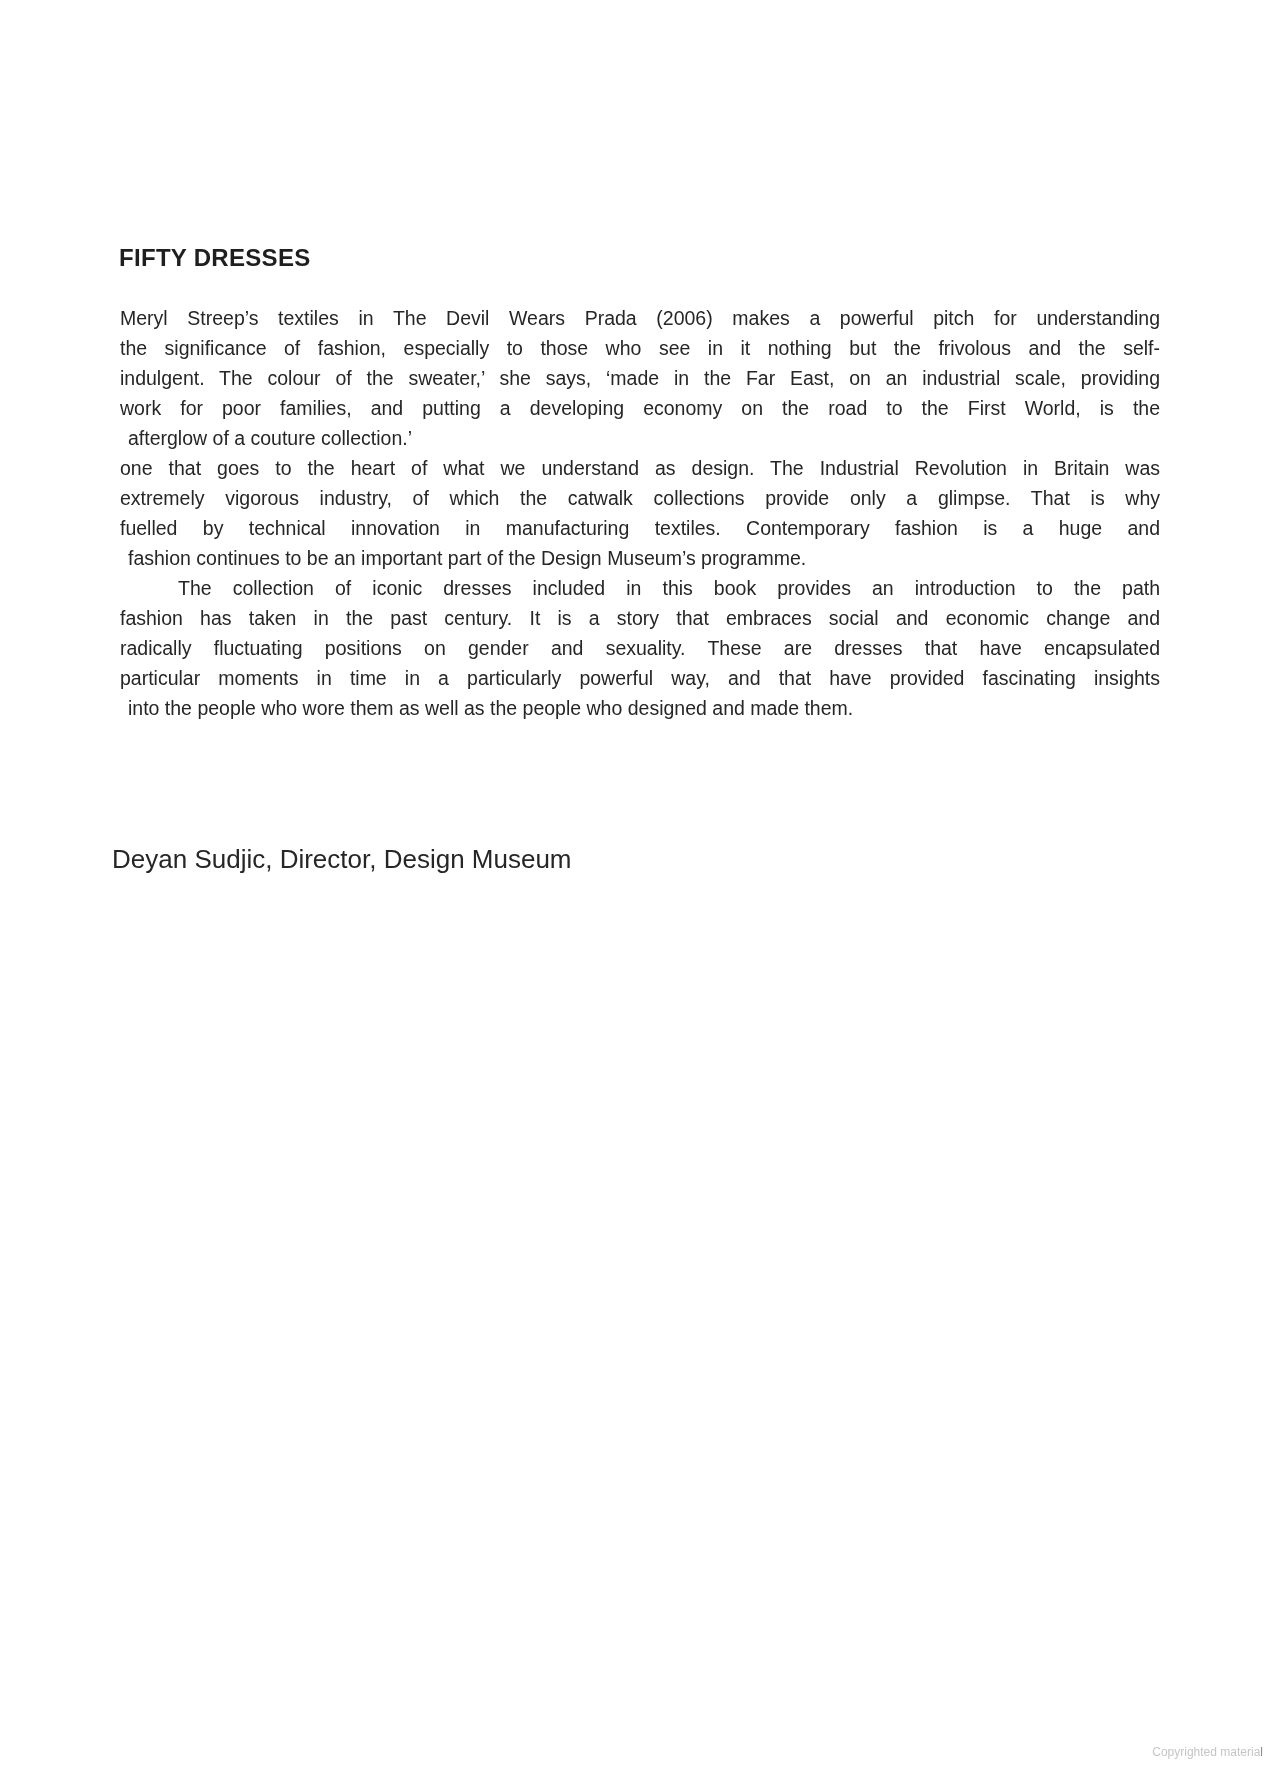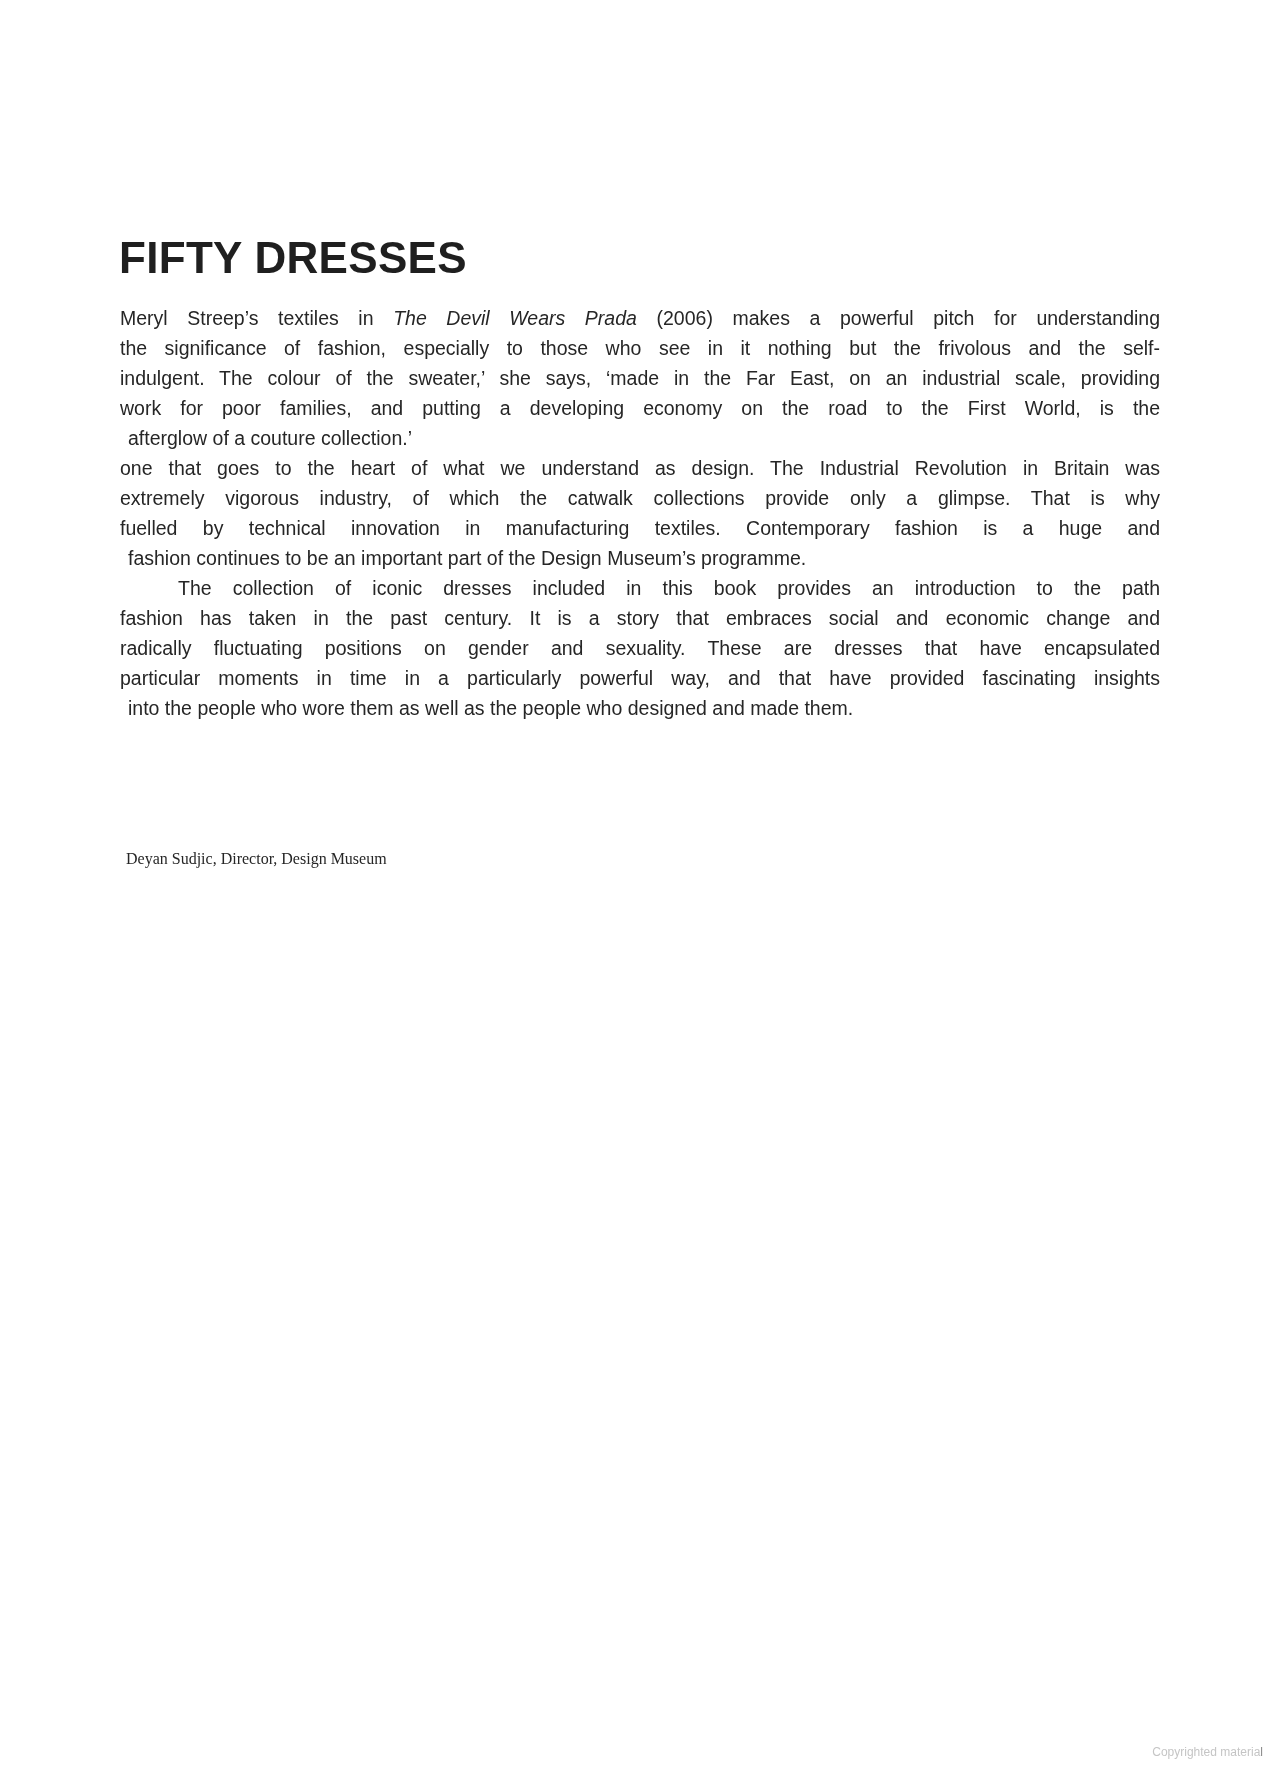--- a/index.html
+++ b/index.html
@@ -14,21 +14,21 @@
     position: absolute;
     inset: 0;
     background: #ffffff;
     overflow: hidden;
   }
   .title {
     position: absolute;
     left: 119px;
     top: 240px;
     margin: 0;
-    font-size: 44px;
+    font-size: 24px;
     line-height: 36px;
     font-weight: 700;
     color: #1f1f1f;
     letter-spacing: 0.3px;
   }
   .body-text {
     position: absolute;
     left: 120px;
     top: 303px;
     width: 1040px;
@@ -38,29 +38,28 @@
   }
   .paragraph { margin: 0; }
   .line {
     text-align: justify;
     text-align-last: justify;
     height: 30px;
     overflow: hidden;
   }
   .line.last { text-align-last: left; margin-left: 8px; }
   .line.indent { text-indent: 58px; }
-  .italic { font-style: italic; }
+  .italic { }
   .signature {
     position: absolute;
-    left: 126px;
+    left: 112px;
     top: 844px;
-    font-size: 16px;
+    font-size: 26px;
     line-height: 30px;
     color: #262626;
-    font-family: Liberation Serif, serif;
   }
   .watermark {
     position: absolute;
     right: 17px;
     top: 1743px;
     font-size: 12px;
     line-height: 18px;
     color: #c5c5c5;
   }
   .wm-last { color: #8a8a8a; }

